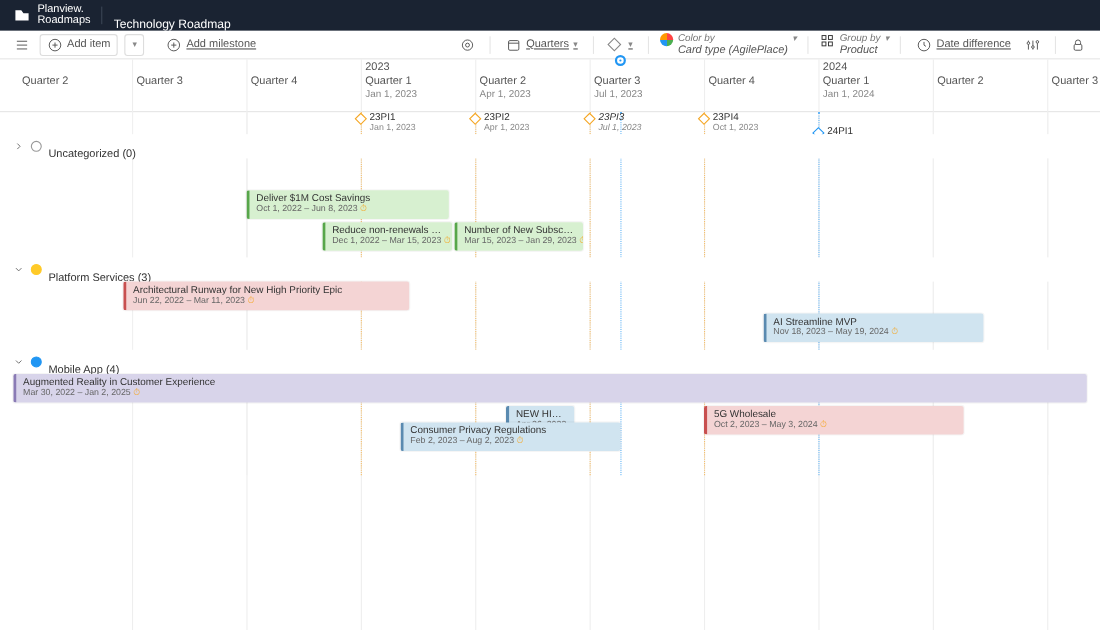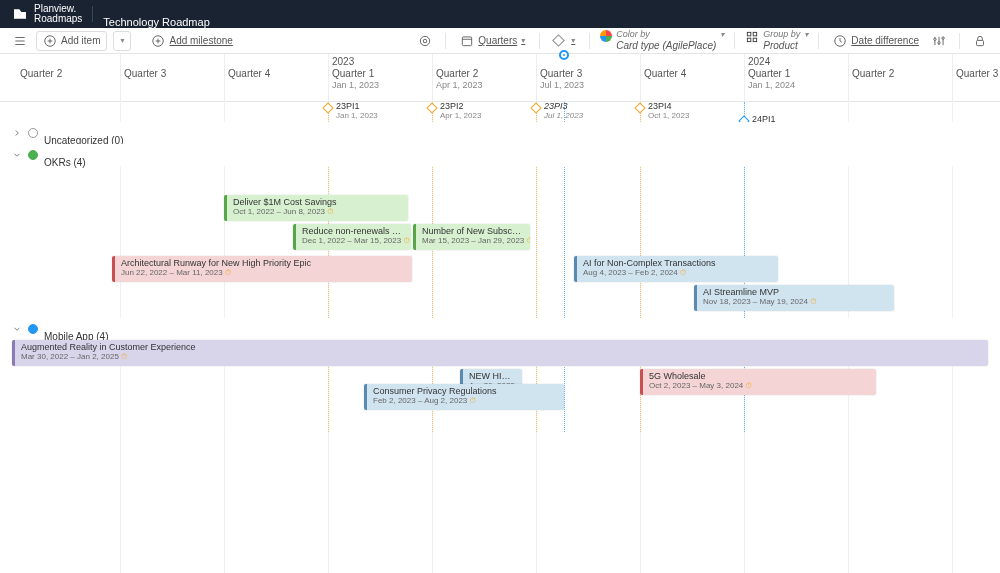--- a/index.html
+++ b/index.html
@@ -271,50 +271,46 @@
   </div>
 
   <div class="swimlane-hdr">
     <svg class="chev" viewBox="0 0 24 24" fill="none" stroke="currentColor" stroke-width="2">
         <polyline points="9 6 15 12 9 18"></polyline>
       </svg>
     <span class="lane-dot"></span>
     <span class="lane-label">Uncategorized (0)</span>
   </div>
 
-  <div class="swimlane-hdr">
-    <svg class="chev" viewBox="0 0 24 24" fill="none" stroke="currentColor" stroke-width="2">
-        <polyline points="6 9 12 15 18 9"></polyline>
-      </svg>
-    <span class="lane-dot green"></span>
-    <span class="lane-label">OKRs (4)</span>
-  </div>
   <div class="lane-body" style="height:90px;">
     <div class="card c-green" style="left:224px;width:184px;top:29px;">
       <div class="title">Deliver $1M Cost Savings</div>
       <div class="dates"><span>Oct 1, 2022 – Jun 8, 2023</span> <span class="warn">⏱</span></div>
     </div>
     <div class="card c-green" style="left:293px;width:118px;top:58px;">
       <div class="title">Reduce non-renewals by 30%</div>
       <div class="dates"><span>Dec 1, 2022 – Mar 15, 2023</span> <span class="warn">⏱</span></div>
     </div>
     <div class="card c-green" style="left:413px;width:117px;top:58px;">
       <div class="title">Number of New Subscriptions</div>
       <div class="dates"><span>Mar 15, 2023 – Jan 29, 2023</span> <span class="warn">⏱</span></div>
     </div>
   </div>
 
+  <div class="swimlane-hdr">
+    <svg class="chev" viewBox="0 0 24 24" fill="none" stroke="currentColor" stroke-width="2">
+        <polyline points="6 9 12 15 18 9"></polyline>
+      </svg>
+    <span class="lane-dot yellow"></span>
+    <span class="lane-label">Platform Services (3)</span>
+  </div>
   <div class="lane-body" style="height:62px;">
-    <div class="card c-red" style="left:112px;width:300px;top:0;">
+    <div class="card c-red" style="left:112px;width:260px;top:0;">
       <div class="title">Architectural Runway for New High Priority Epic</div>
       <div class="dates"><span>Jun 22, 2022 – Mar 11, 2023</span> <span class="warn">⏱</span></div>
-    </div>
-    <div class="card c-blue" style="left:574px;width:204px;top:0;">
-      <div class="title">AI for Non-Complex Transactions</div>
-      <div class="dates"><span>Aug 4, 2023 – Feb 2, 2024</span> <span class="warn">⏱</span></div>
     </div>
     <div class="card c-blue" style="left:694px;width:200px;top:29px;">
       <div class="title">AI Streamline MVP</div>
       <div class="dates"><span>Nov 18, 2023 – May 19, 2024</span> <span class="warn">⏱</span></div>
     </div>
   </div>
 
   <div class="swimlane-hdr">
     <svg class="chev" viewBox="0 0 24 24" fill="none" stroke="currentColor" stroke-width="2">
         <polyline points="6 9 12 15 18 9"></polyline>

